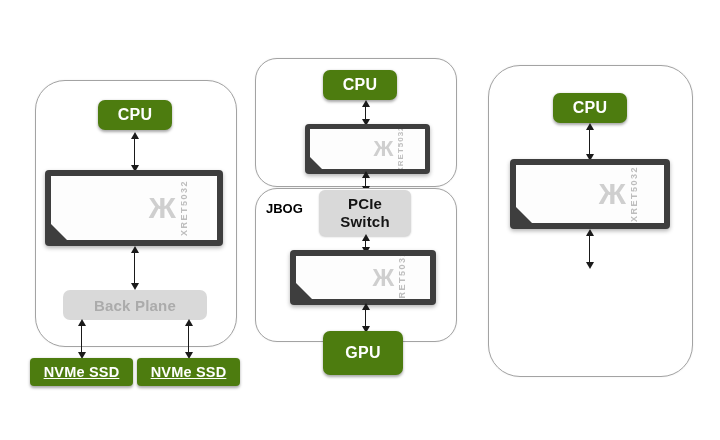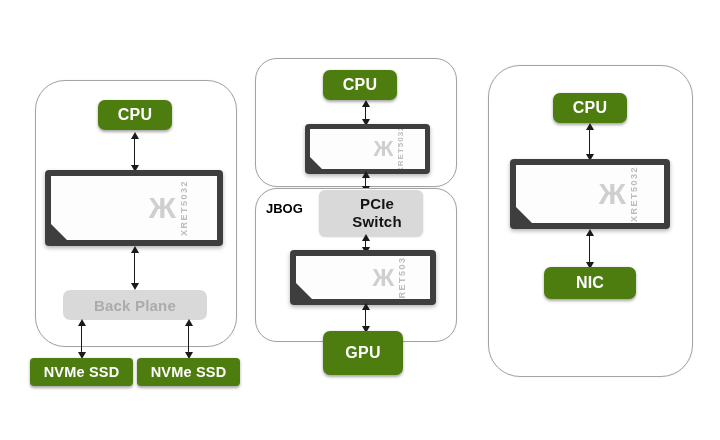--- a/index.html
+++ b/index.html
@@ -15,27 +15,27 @@
   .panel--mid{border-radius:22px;}
   
   .badge{
     position:absolute;display:flex;align-items:center;justify-content:center;
     font-weight:bold;letter-spacing:.2px;
   }
   .badge-red{
     background:#4d7c0f;color:#ffffff;border-radius:7px;font-size:16px;
     box-shadow:0 1.5px 3px rgba(0,0,0,.35);
   }
-  .badge-ssd{border-radius:4px;font-size:14.5px;}
+  .badge-ssd{border-radius:4px;font-size:14.5px;text-decoration:underline;}
   .badge-gray{
     background:#d9d9d9;color:#ababab;border-radius:7px;font-size:15px;align-items:center;
   }
   .badge-pcie{
     background:#d9d9d9;color:#141414;border-radius:6px;font-size:15px;line-height:1.2;
-    text-align:center;box-shadow:0 1px 2px rgba(0,0,0,.2);padding-left:12px;
+    text-align:center;box-shadow:0 1px 2px rgba(0,0,0,.2);
   }
   .badge-pcie span{display:inline-block;width:58px;text-align:center;}
   .side-label{position:absolute;font-weight:bold;font-size:13px;color:#000;}
   
   .varrow{position:absolute;width:0;border-left:1.5px solid #1a1a1a;}
   .varrow::before{
     content:"";position:absolute;left:-4.2px;top:-6px;width:0;height:0;
     border-left:4px solid transparent;border-right:4px solid transparent;border-bottom:7px solid #1a1a1a;
   }
   .varrow::after{
@@ -163,18 +163,15 @@
       <div class="chip-inner">
         <div class="chip-logo">
           <span class="chip-mark">Ж</span>
           <span class="chip-text">XRET5032</span>
         </div>
       </div>
     </div>
 
     <div class="varrow" style="left:101px;top:170px;height:28px;"></div>
 
-    <div class="badge badge-red" style="left:56px;top:202px;width:92px;height:32px;">
-      <span>NIC</span>
-    </div>
   </div>
 
 </div>
 
 </body></html>

